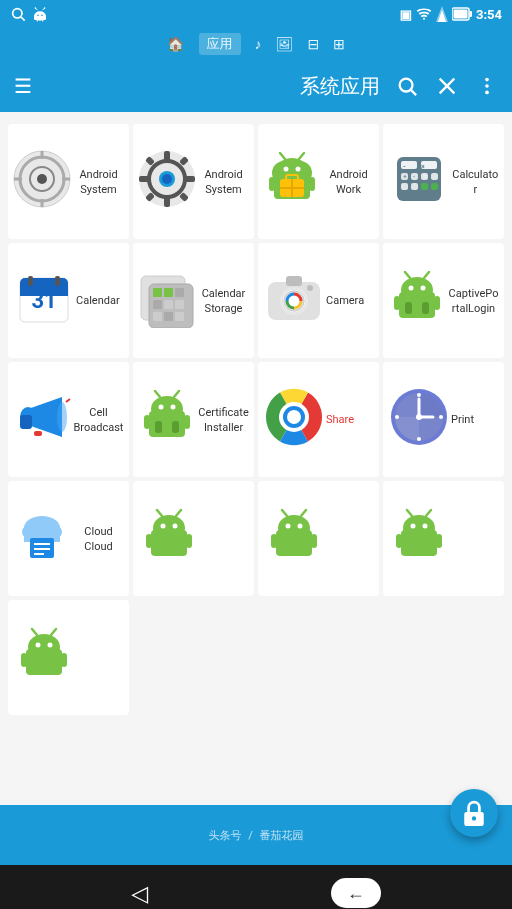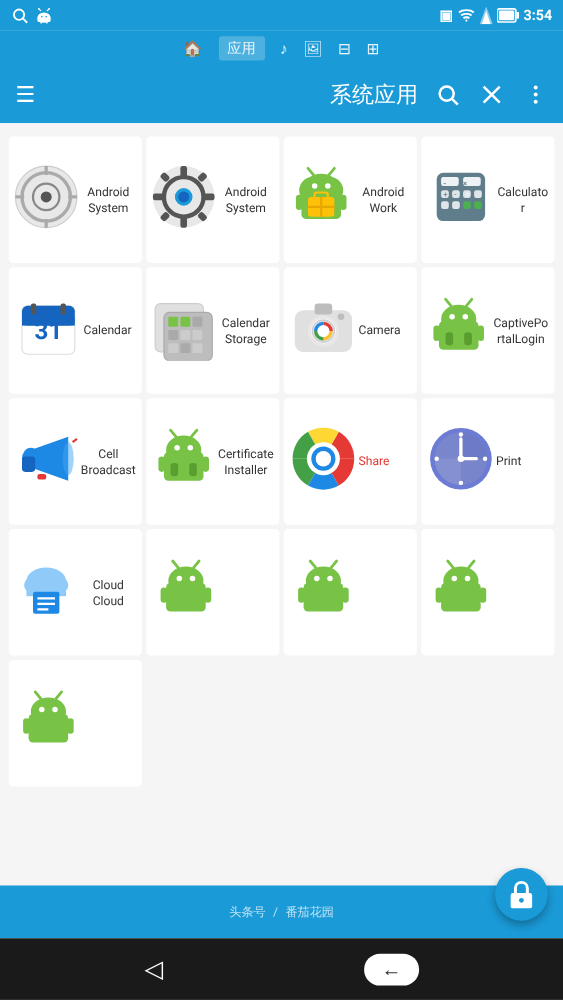--- a/index.html
+++ b/index.html
@@ -119,21 +119,21 @@
       text-align: center;
       color: #333;
       line-height: 1.3;
       word-break: break-word;
     }
     .app-name.red { color: #e53935; }
 
     
     .bottom-nav {
       background: #1a9ad7;
-      height: 48px;
+      height: 60px;
       display: flex;
       align-items: center;
       justify-content: center;
       gap: 12px;
       padding: 0 8px;
     }
     .bottom-nav span {
       color: white;
       font-size: 11px;
       opacity: 0.85;

